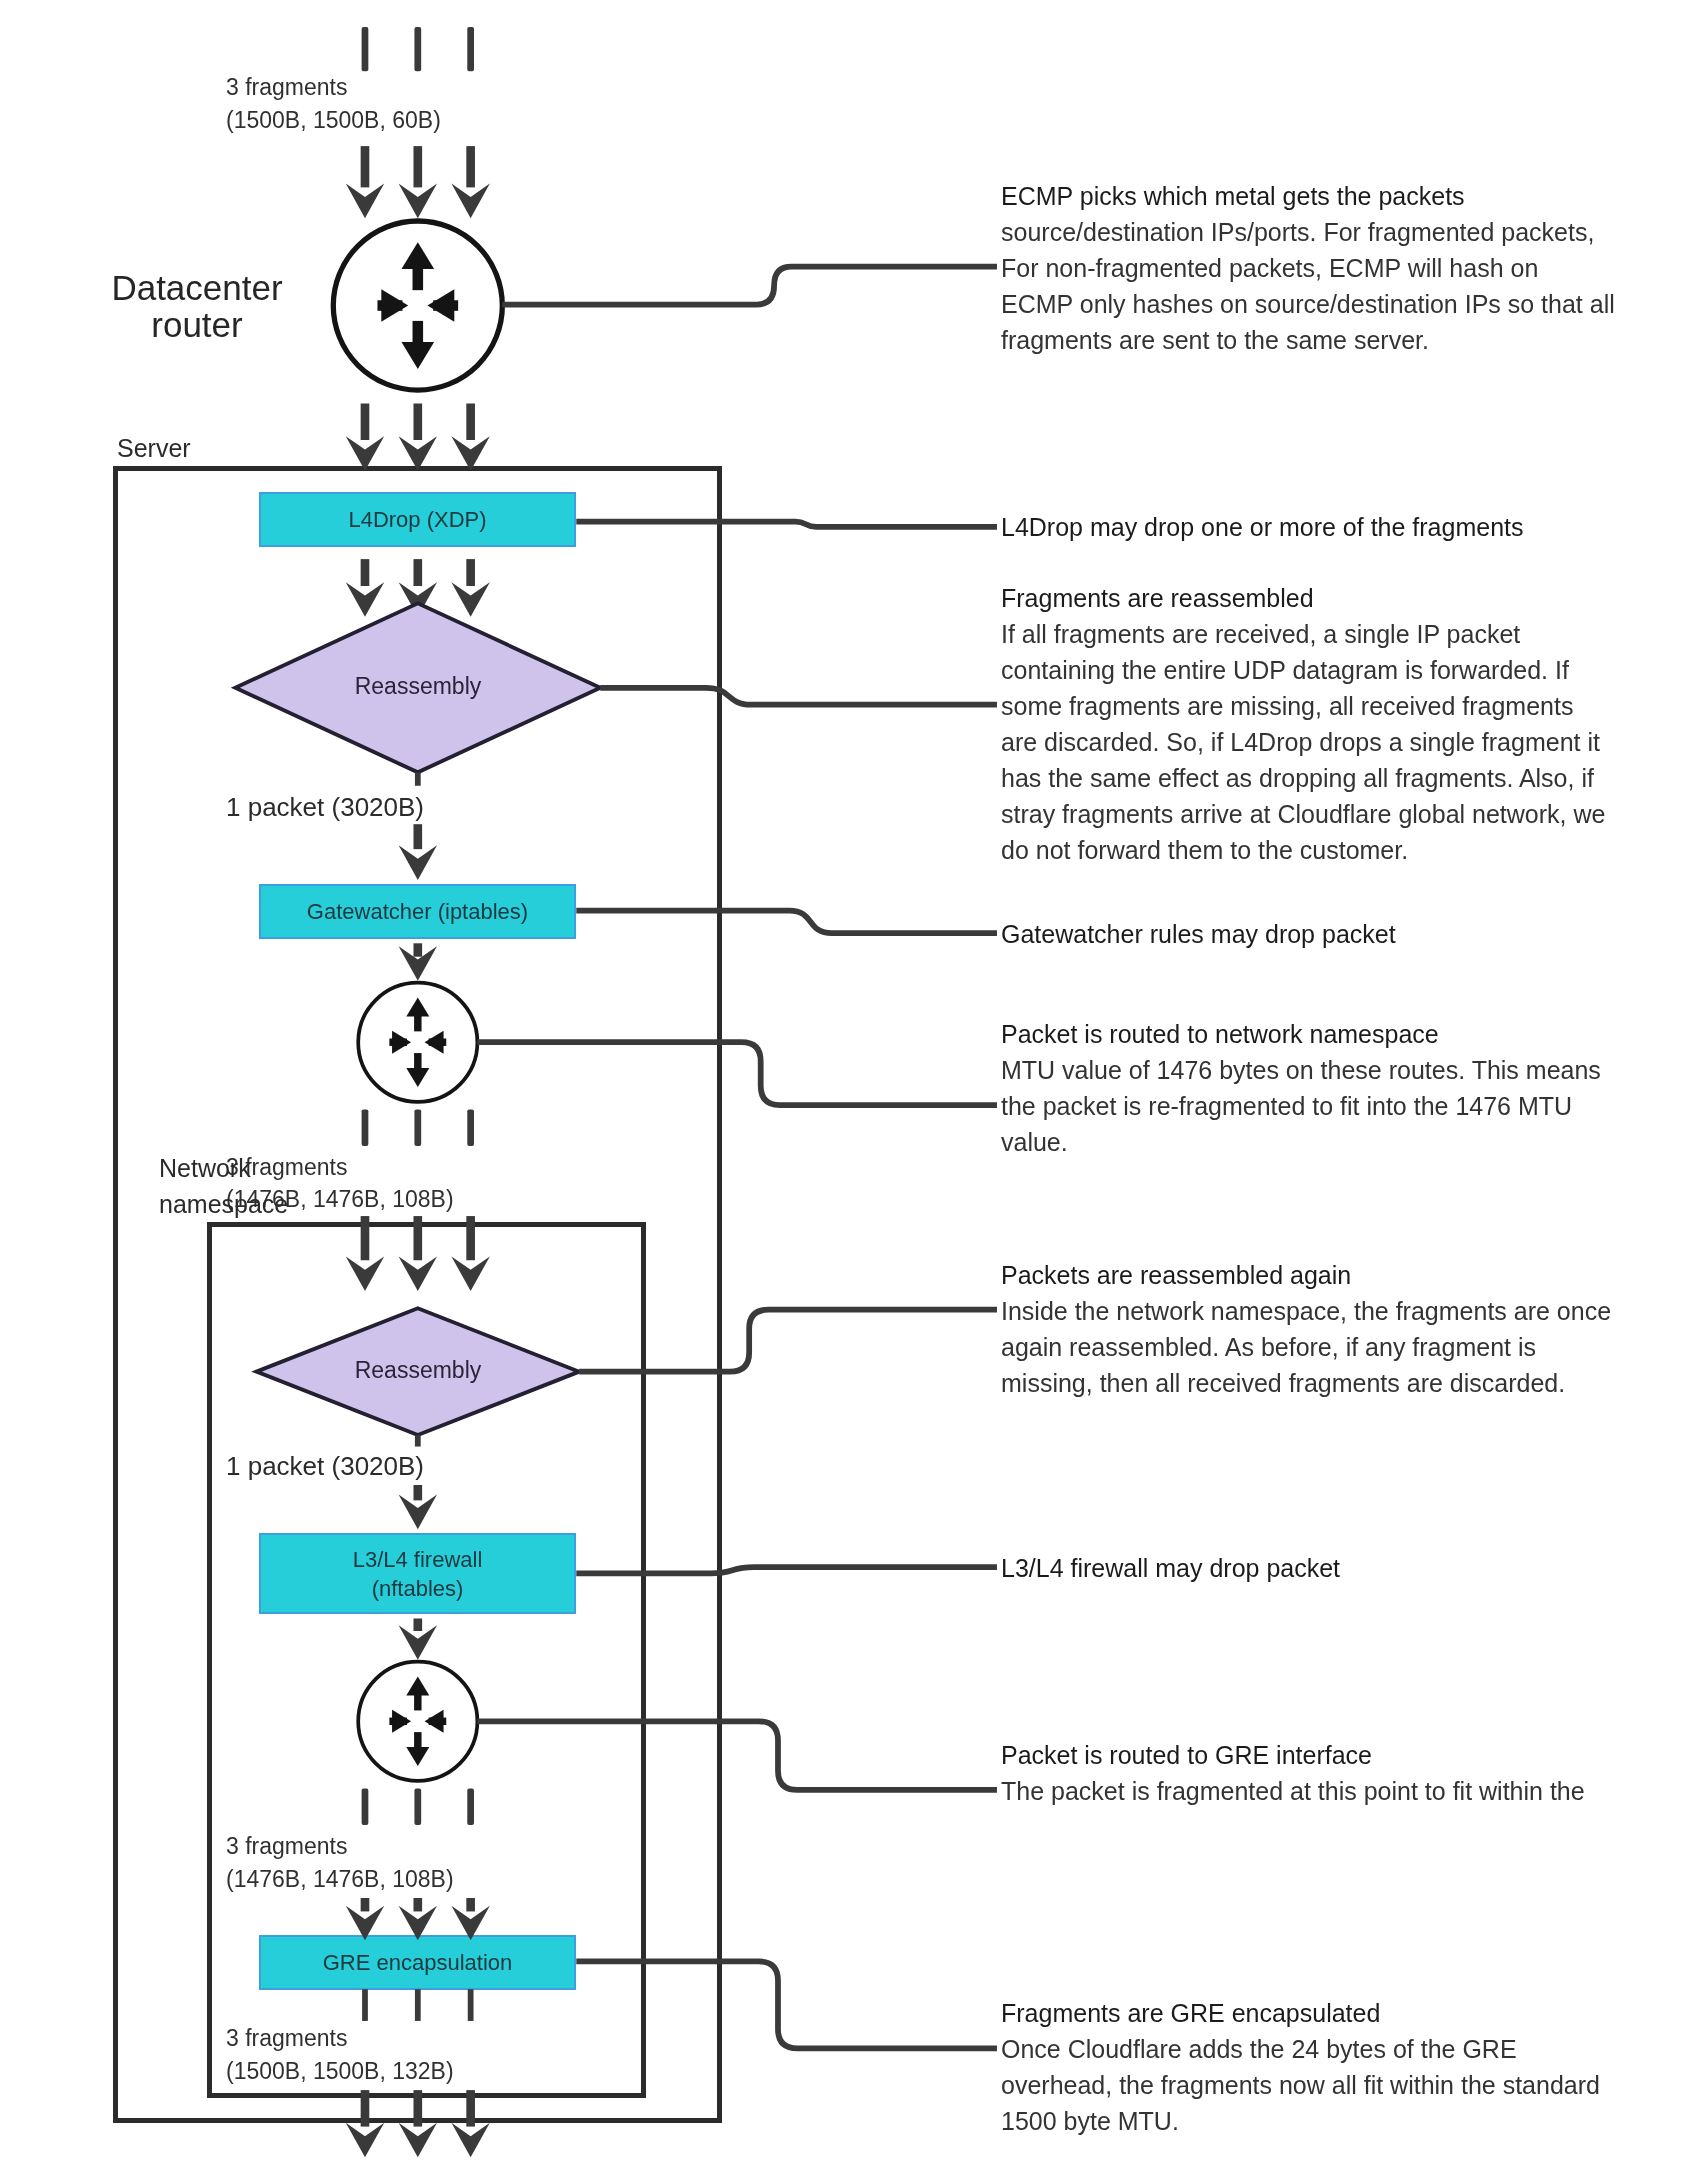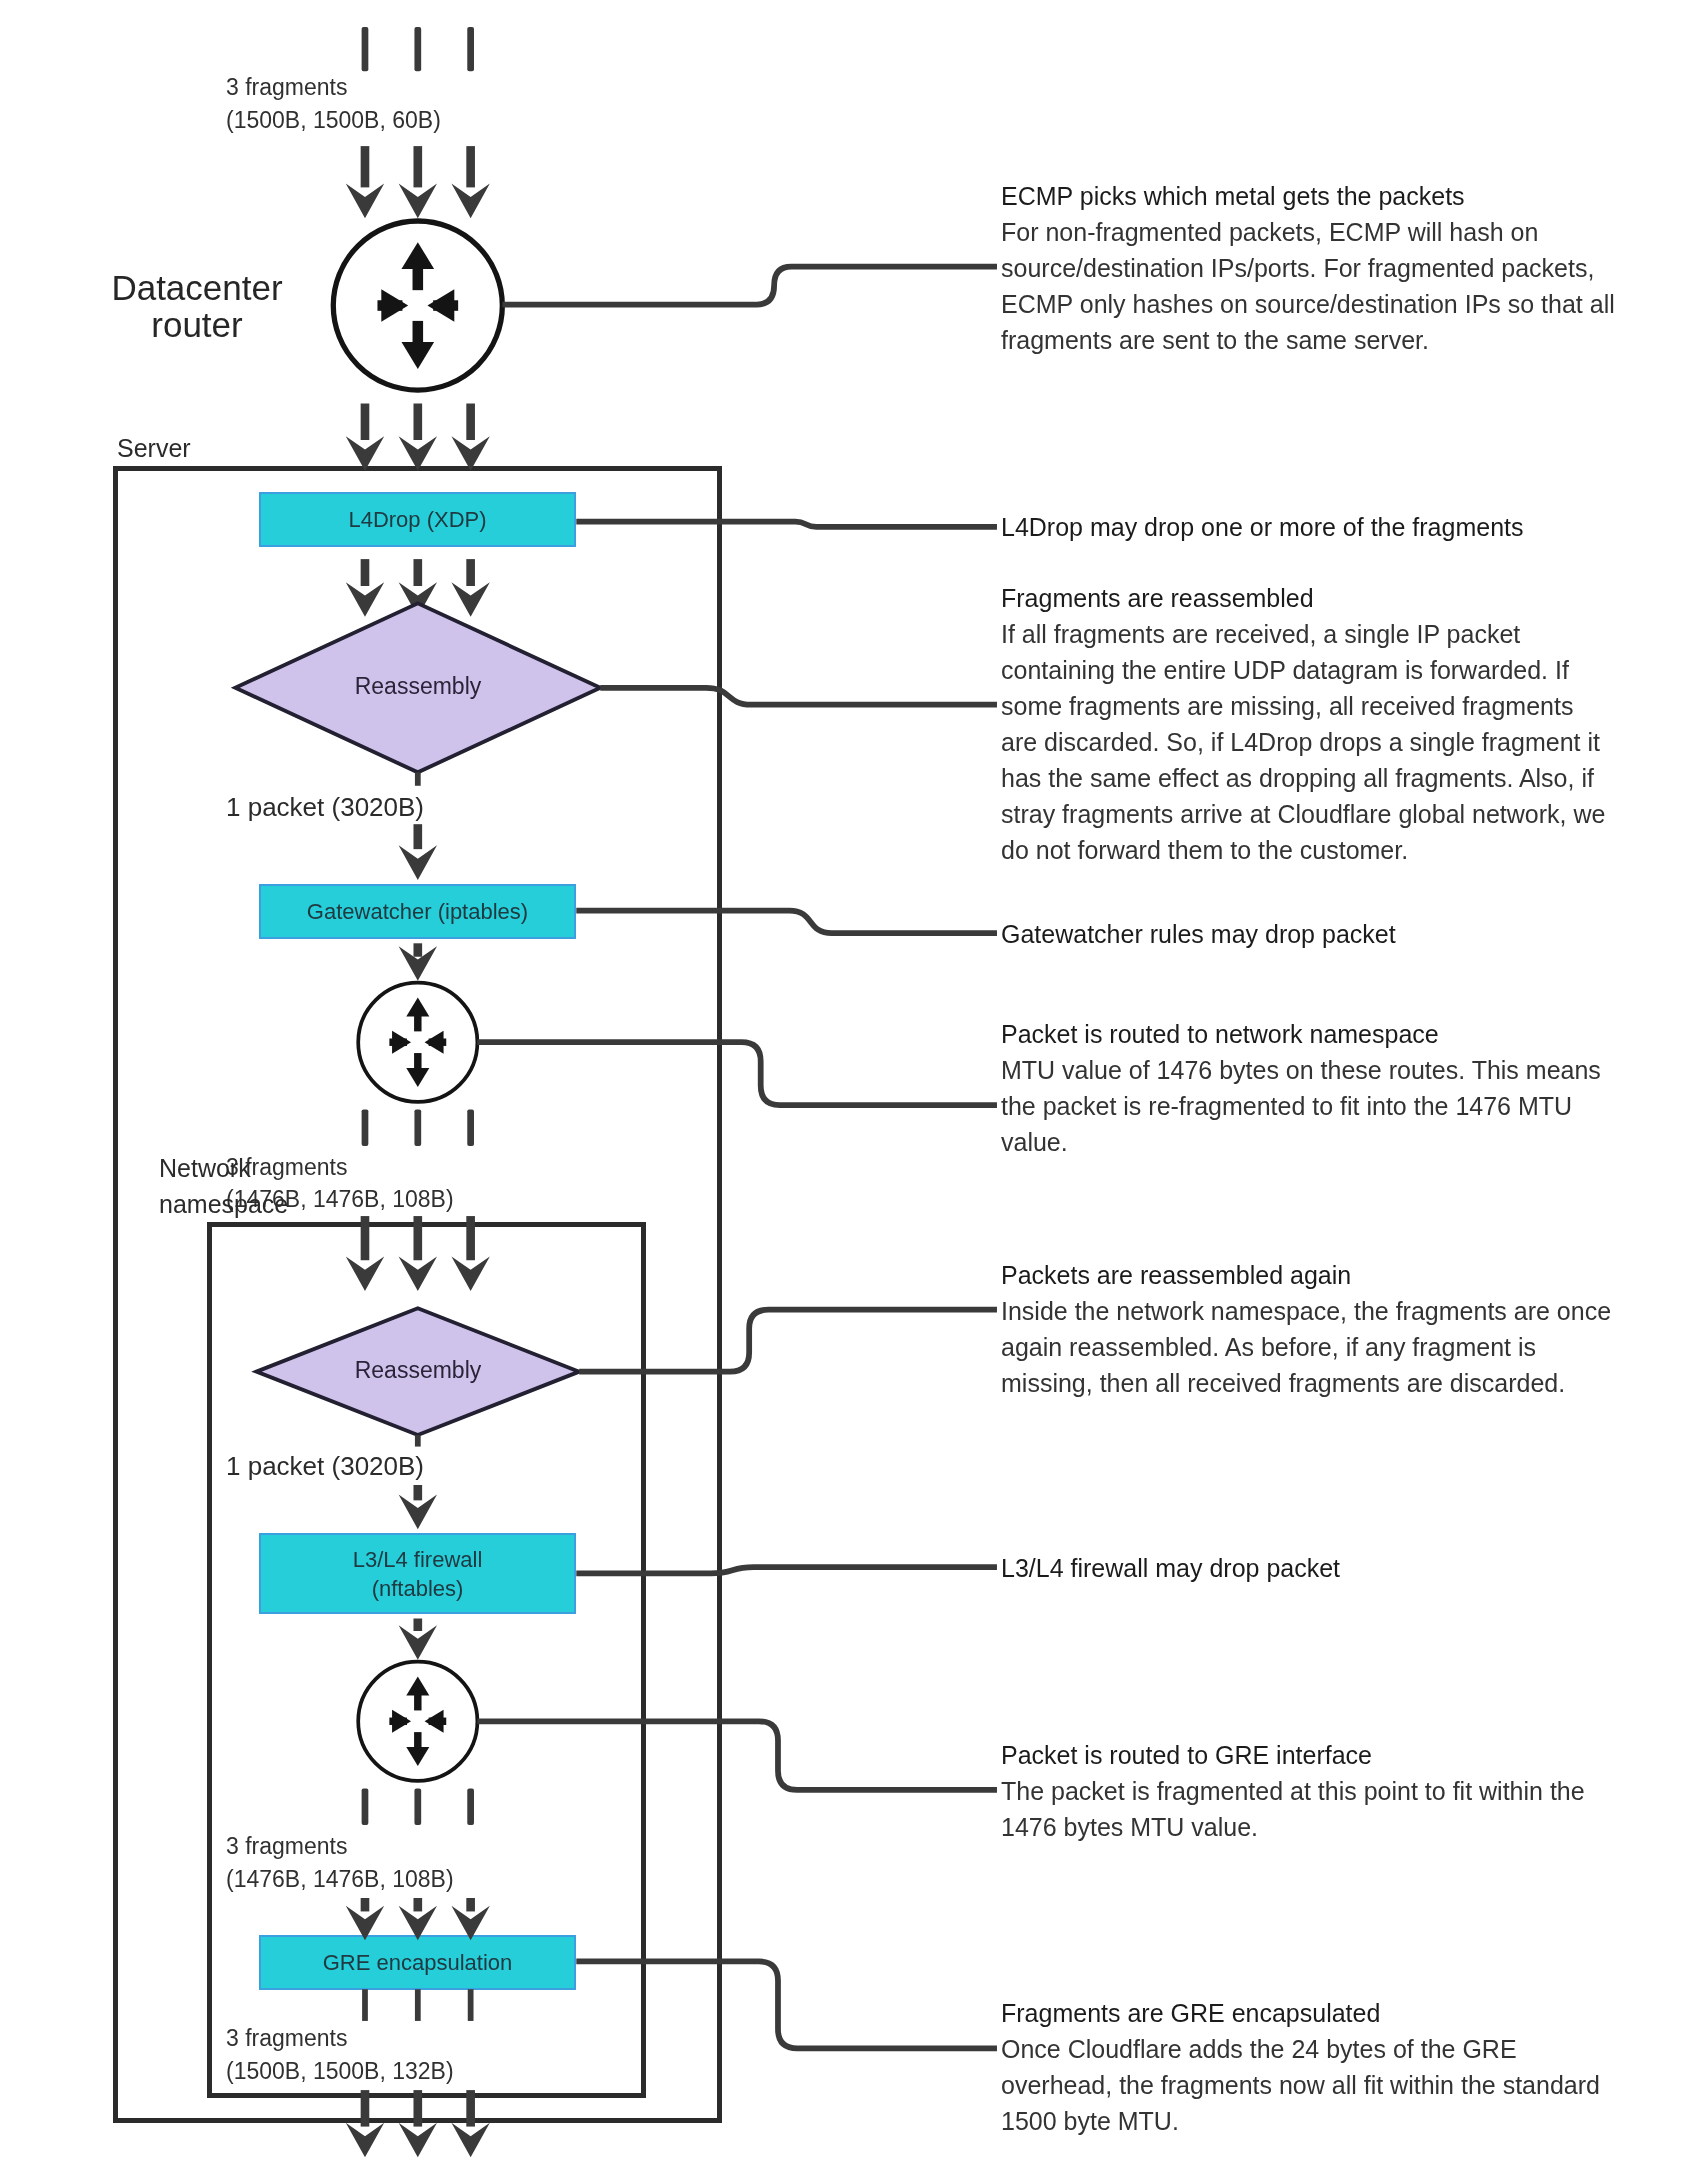--- a/index.html
+++ b/index.html
@@ -217,22 +217,22 @@
   <div class="t pkt" style="top:1452px">1 packet (3020B)</div>
 
   <div class="t" style="top:1832px">3 fragments</div>
   <div class="t" style="top:1865px">(1476B, 1476B, 108B)</div>
 
   <div class="t" style="top:2024px">3 fragments</div>
   <div class="t" style="top:2057px">(1500B, 1500B, 132B)</div>
 
   <div class="ann" style="top:178px">
     <div class="ann-h">ECMP picks which metal gets the packets</div>
+    <div class="ann-l">source/destination IPs/ports. For fragmented packets,</div>
     <div class="ann-l">For non-fragmented packets, ECMP will hash on</div>
-    <div class="ann-l">source/destination IPs/ports. For fragmented packets,</div>
     <div class="ann-l">ECMP only hashes on source/destination IPs so that all</div>
     <div class="ann-l">fragments are sent to the same server.</div>
   </div>
 
   <div class="ann" style="top:509px">
     <div class="ann-h">L4Drop may drop one or more of the fragments</div>
   </div>
 
   <div class="ann" style="top:580px">
     <div class="ann-h">Fragments are reassembled</div>
@@ -263,21 +263,20 @@
     <div class="ann-l">missing, then all received fragments are discarded.</div>
   </div>
 
   <div class="ann" style="top:1550px">
     <div class="ann-h">L3/L4 firewall may drop packet</div>
   </div>
 
   <div class="ann" style="top:1737px">
     <div class="ann-h">Packet is routed to GRE interface</div>
     <div class="ann-l">The packet is fragmented at this point to fit within the</div>
-    <div class="ann-l">1476 bytes MTU value.</div>
   </div>
 
   <div class="ann" style="top:1995px">
     <div class="ann-h">Fragments are GRE encapsulated</div>
     <div class="ann-l">Once Cloudflare adds the 24 bytes of the GRE</div>
     <div class="ann-l">overhead, the fragments now all fit within the standard</div>
     <div class="ann-l">1500 byte MTU.</div>
   </div>
 
 </div>

